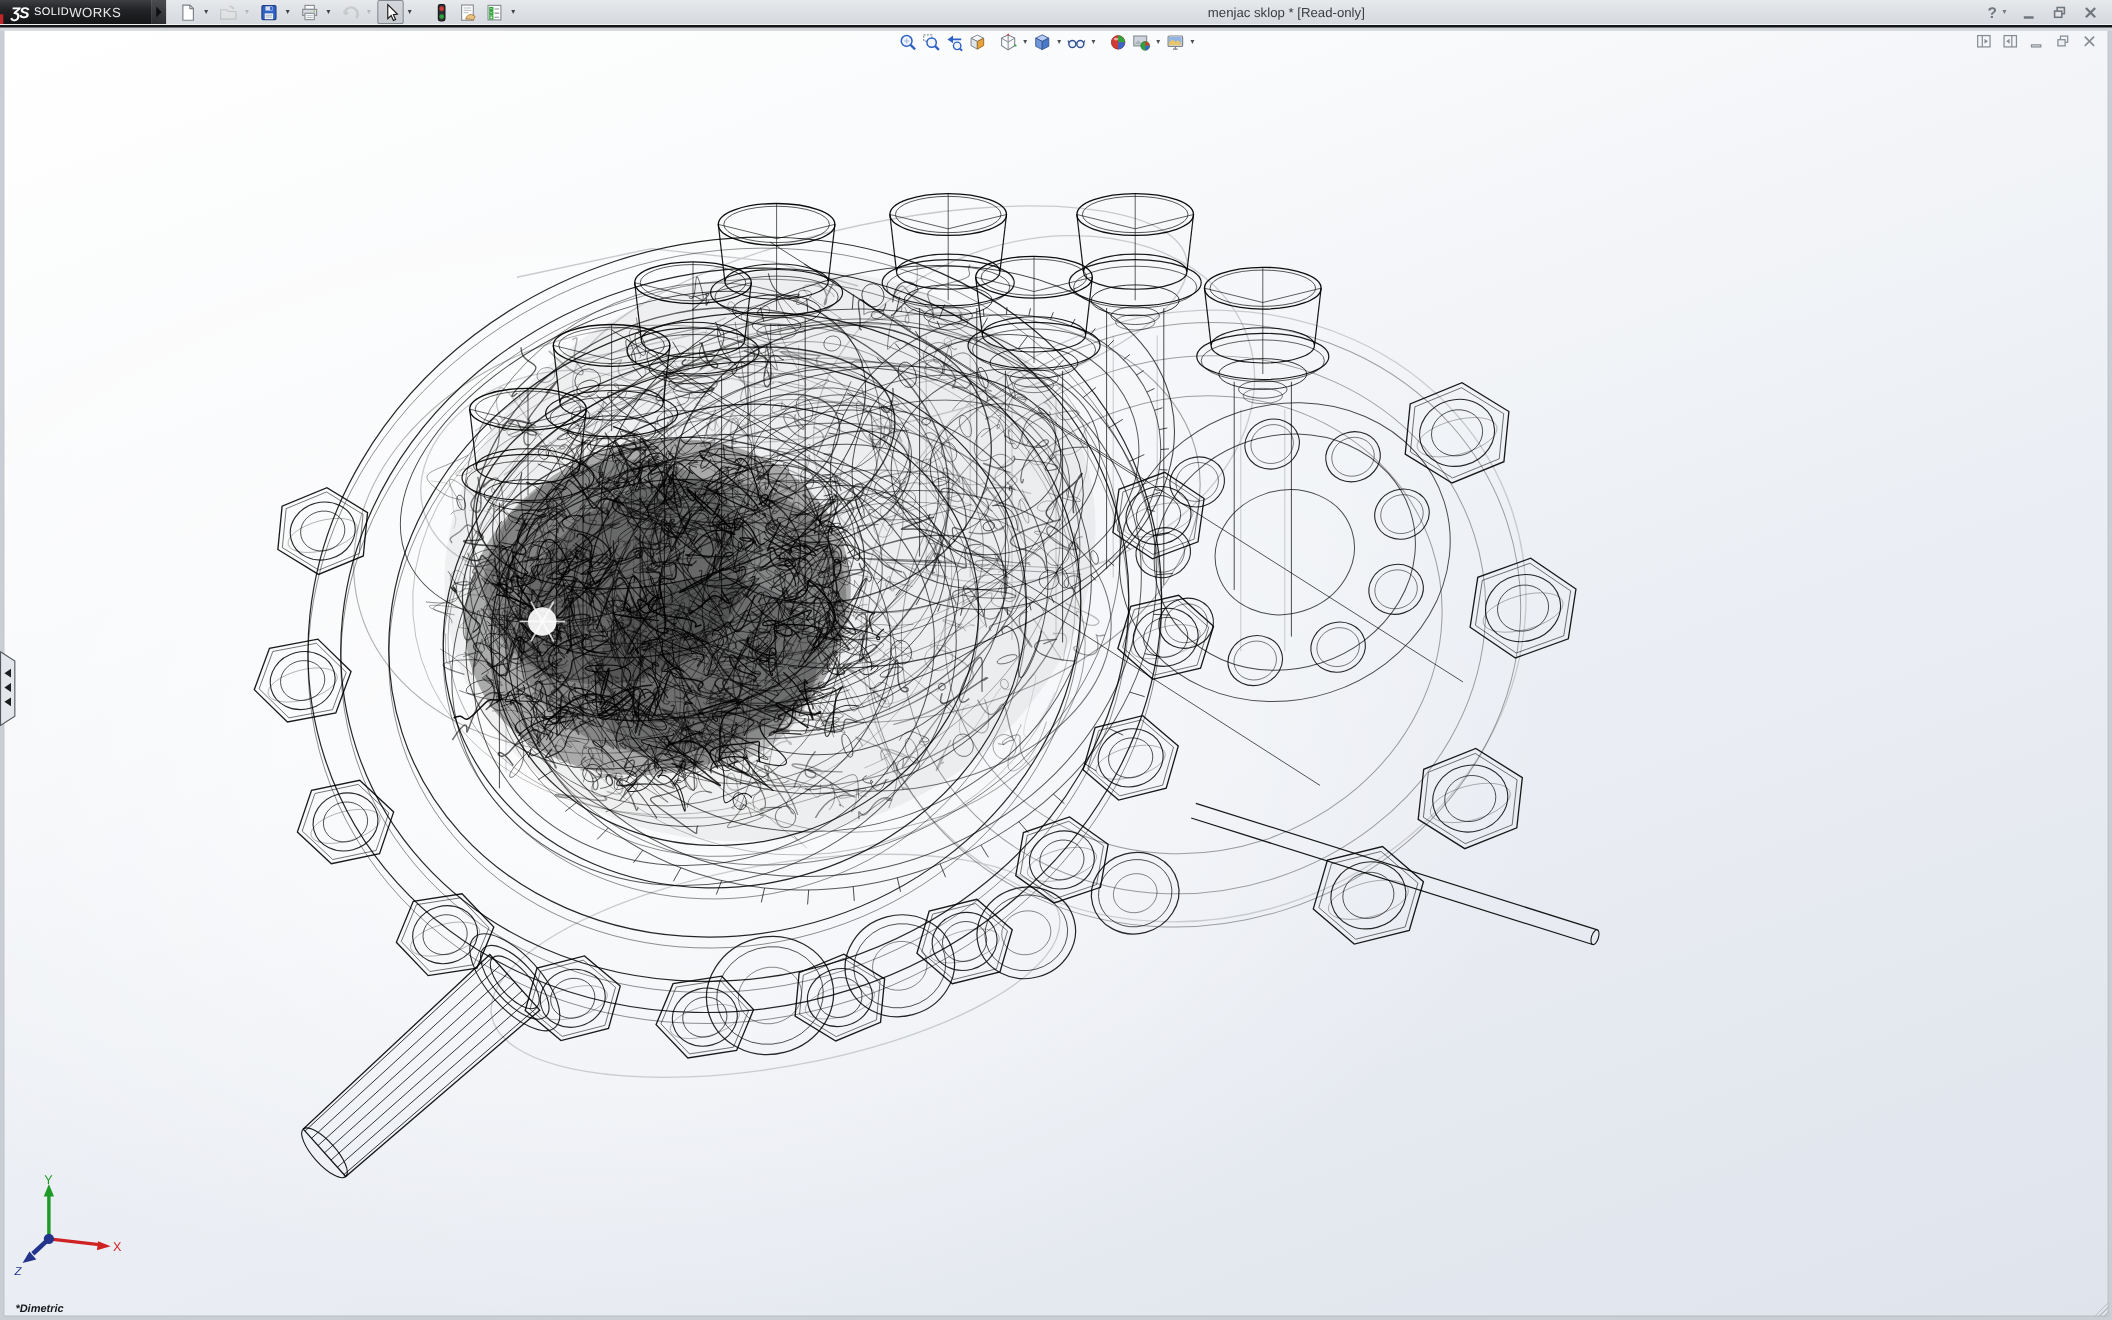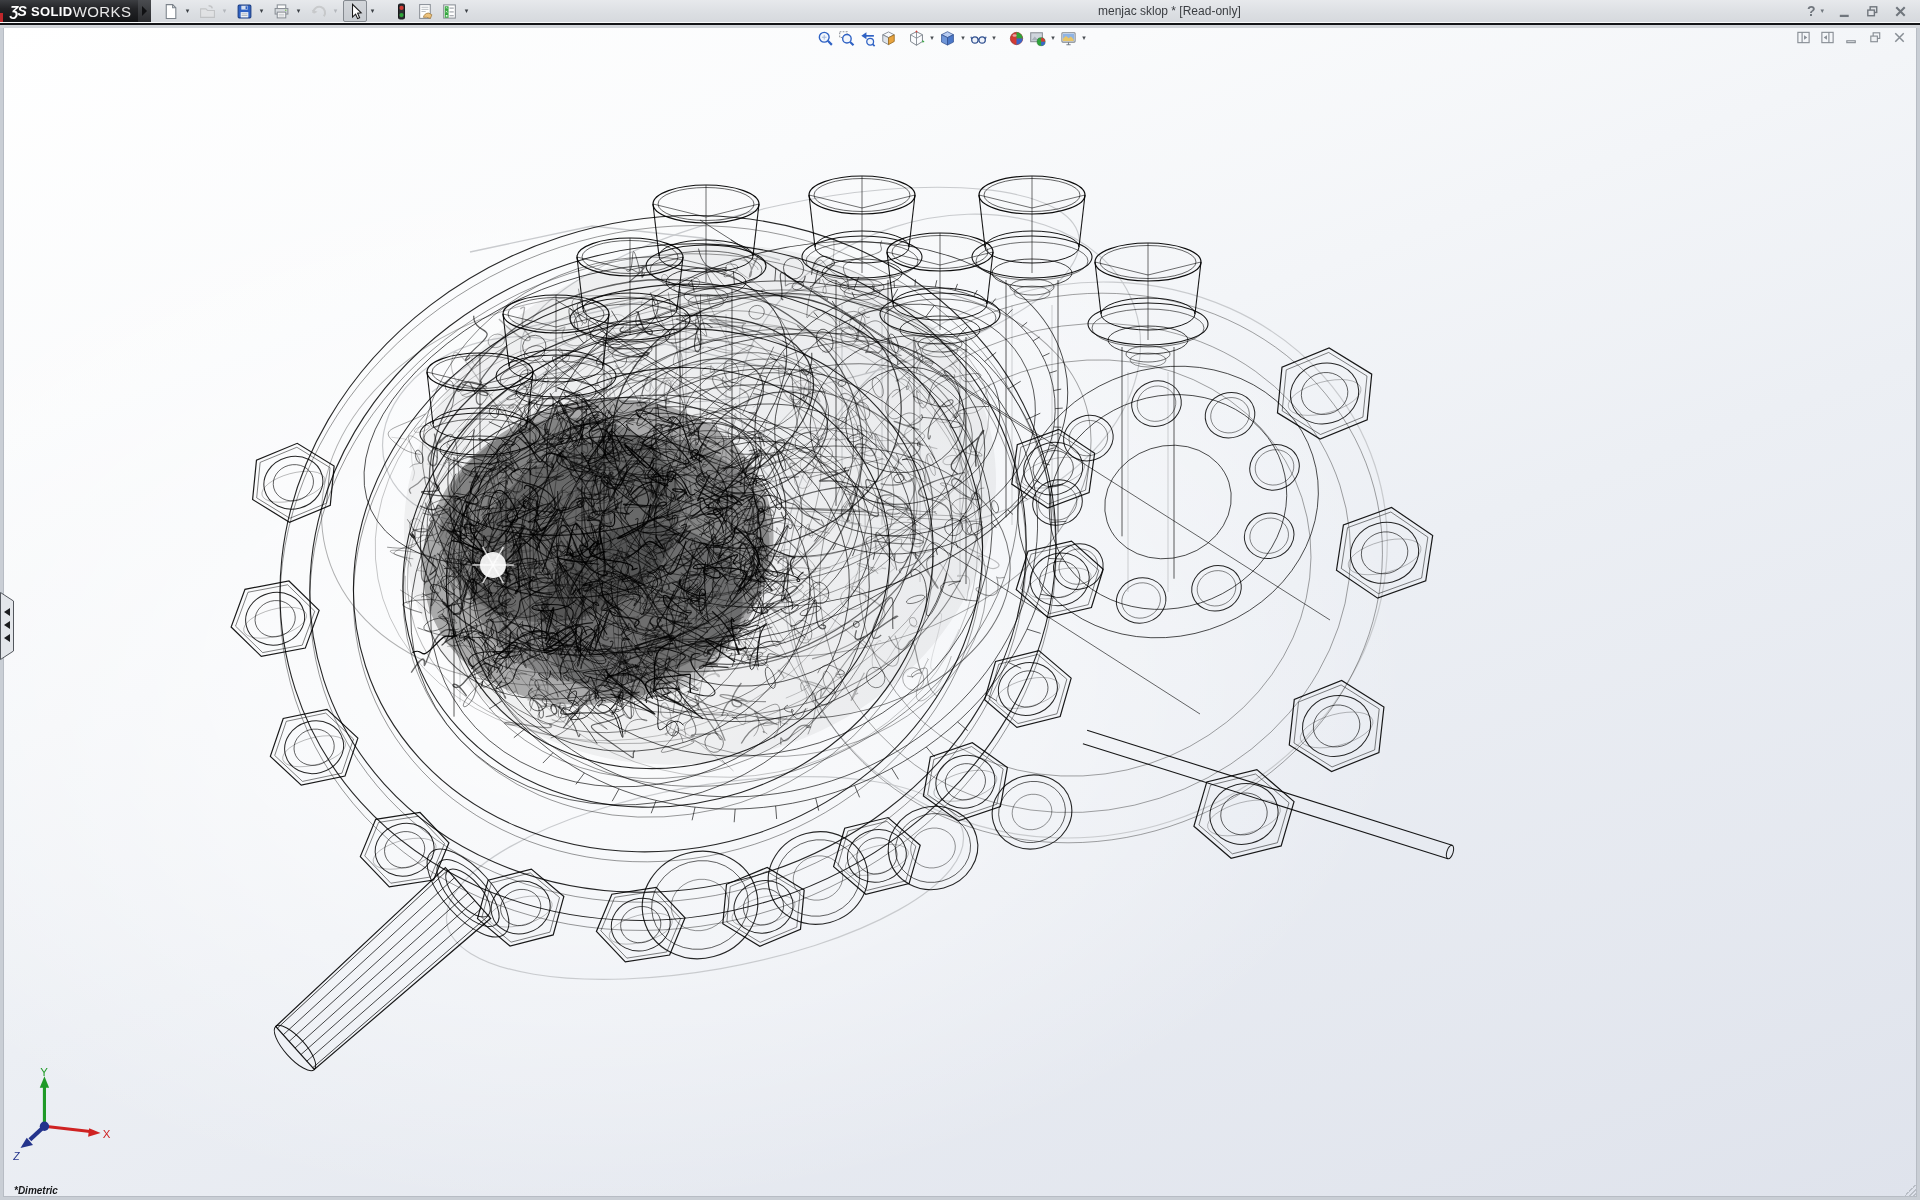--- a/index.html
+++ b/index.html
@@ -19,22 +19,22 @@
     position:absolute;top:22px;left:0;width:1920px;height:3px;
     background:linear-gradient(180deg,#fafbfc 0 1px,#141518 1px 100%);
     z-index:30;
   }
   .logo{
     position:absolute;left:0;top:0;width:138px;height:22px;
     background:linear-gradient(180deg,#3c3e42 0%,#232427 40%,#131416 100%);
     color:#fff;display:flex;align-items:center;padding-left:10px;box-sizing:border-box;
   }
   .logo-mark{font-style:italic;font-weight:bold;font-size:14px;margin-right:5px;letter-spacing:-1px;}
-  .logo-solid{font-weight:bold;font-size:13px;letter-spacing:.4px;}
-  .logo-works{font-weight:300;font-size:15px;letter-spacing:.4px;color:#e8e8e8;}
+  .logo-solid{font-weight:normal;font-size:10px;letter-spacing:.4px;}
+  .logo-works{font-weight:300;font-size:12px;letter-spacing:.4px;color:#e8e8e8;}
   .logo-expander{
     position:absolute;left:138px;top:0;width:13px;height:22px;
     background:linear-gradient(180deg,#4a4c50,#2a2b2e);
     display:flex;align-items:center;justify-content:center;cursor:pointer;
   }
   .logo-expander .tri{width:0;height:0;border-left:5px solid #101113;border-top:5px solid transparent;border-bottom:5px solid transparent;}
   .red-accent{position:absolute;left:0;top:13px;width:3px;height:9px;background:#c0272b;}
   .main-toolbar{
     position:absolute;left:158px;top:1px;height:20px;
     display:flex;align-items:center;

